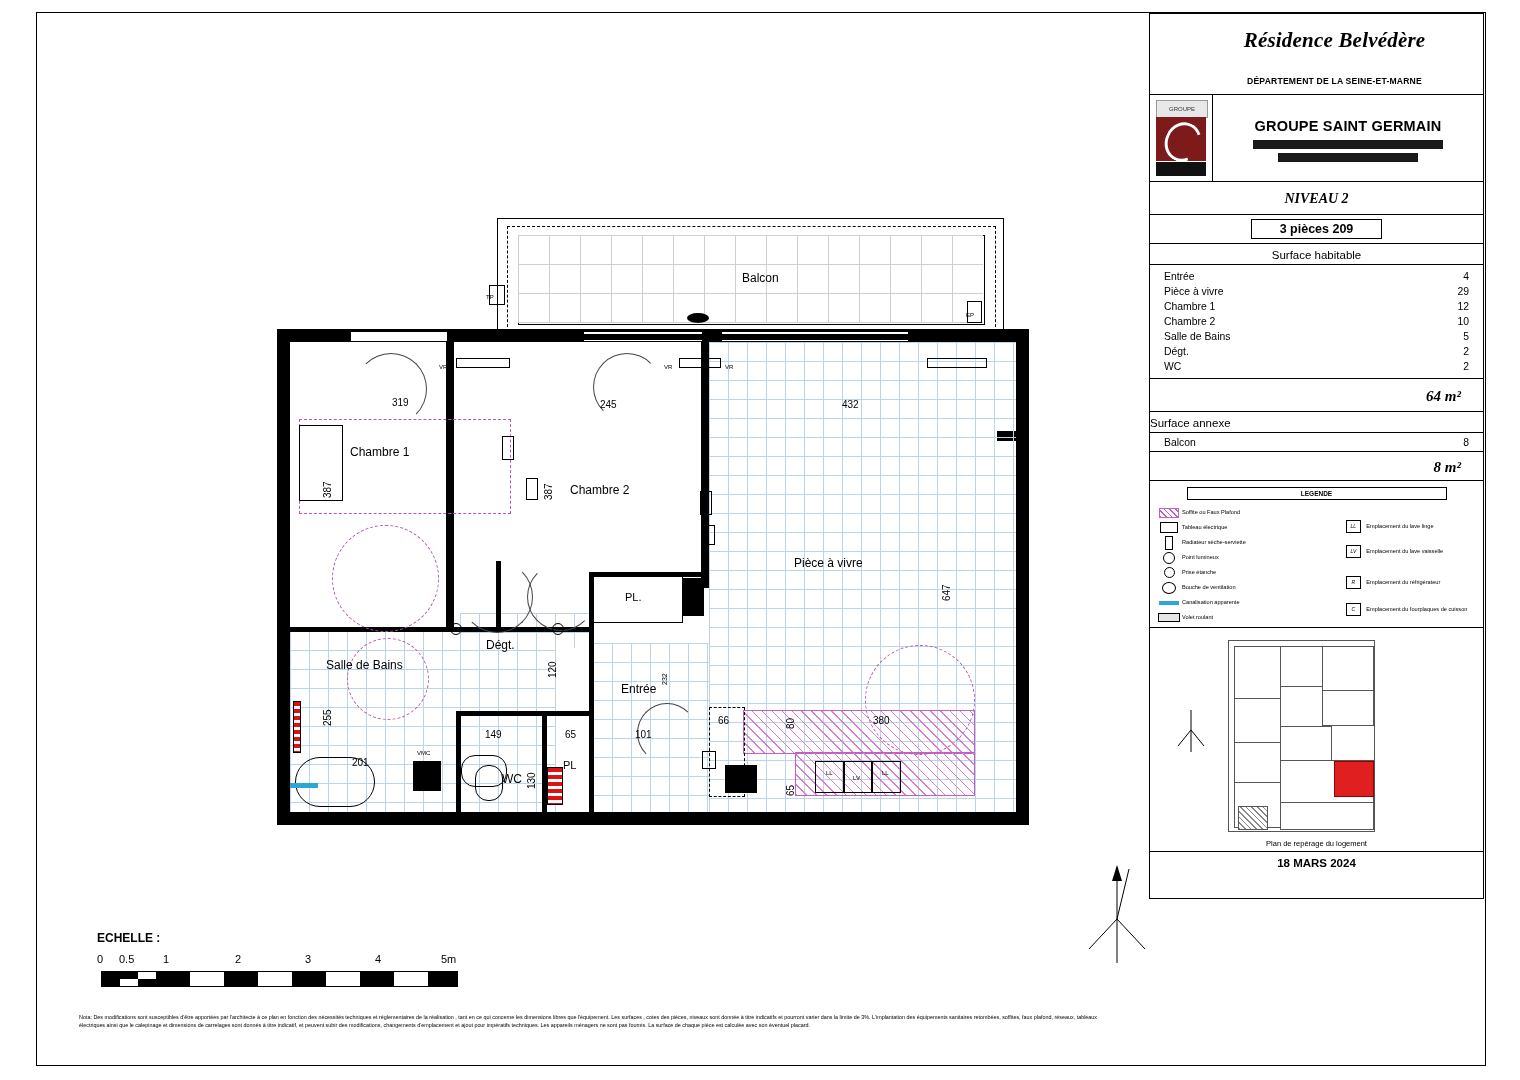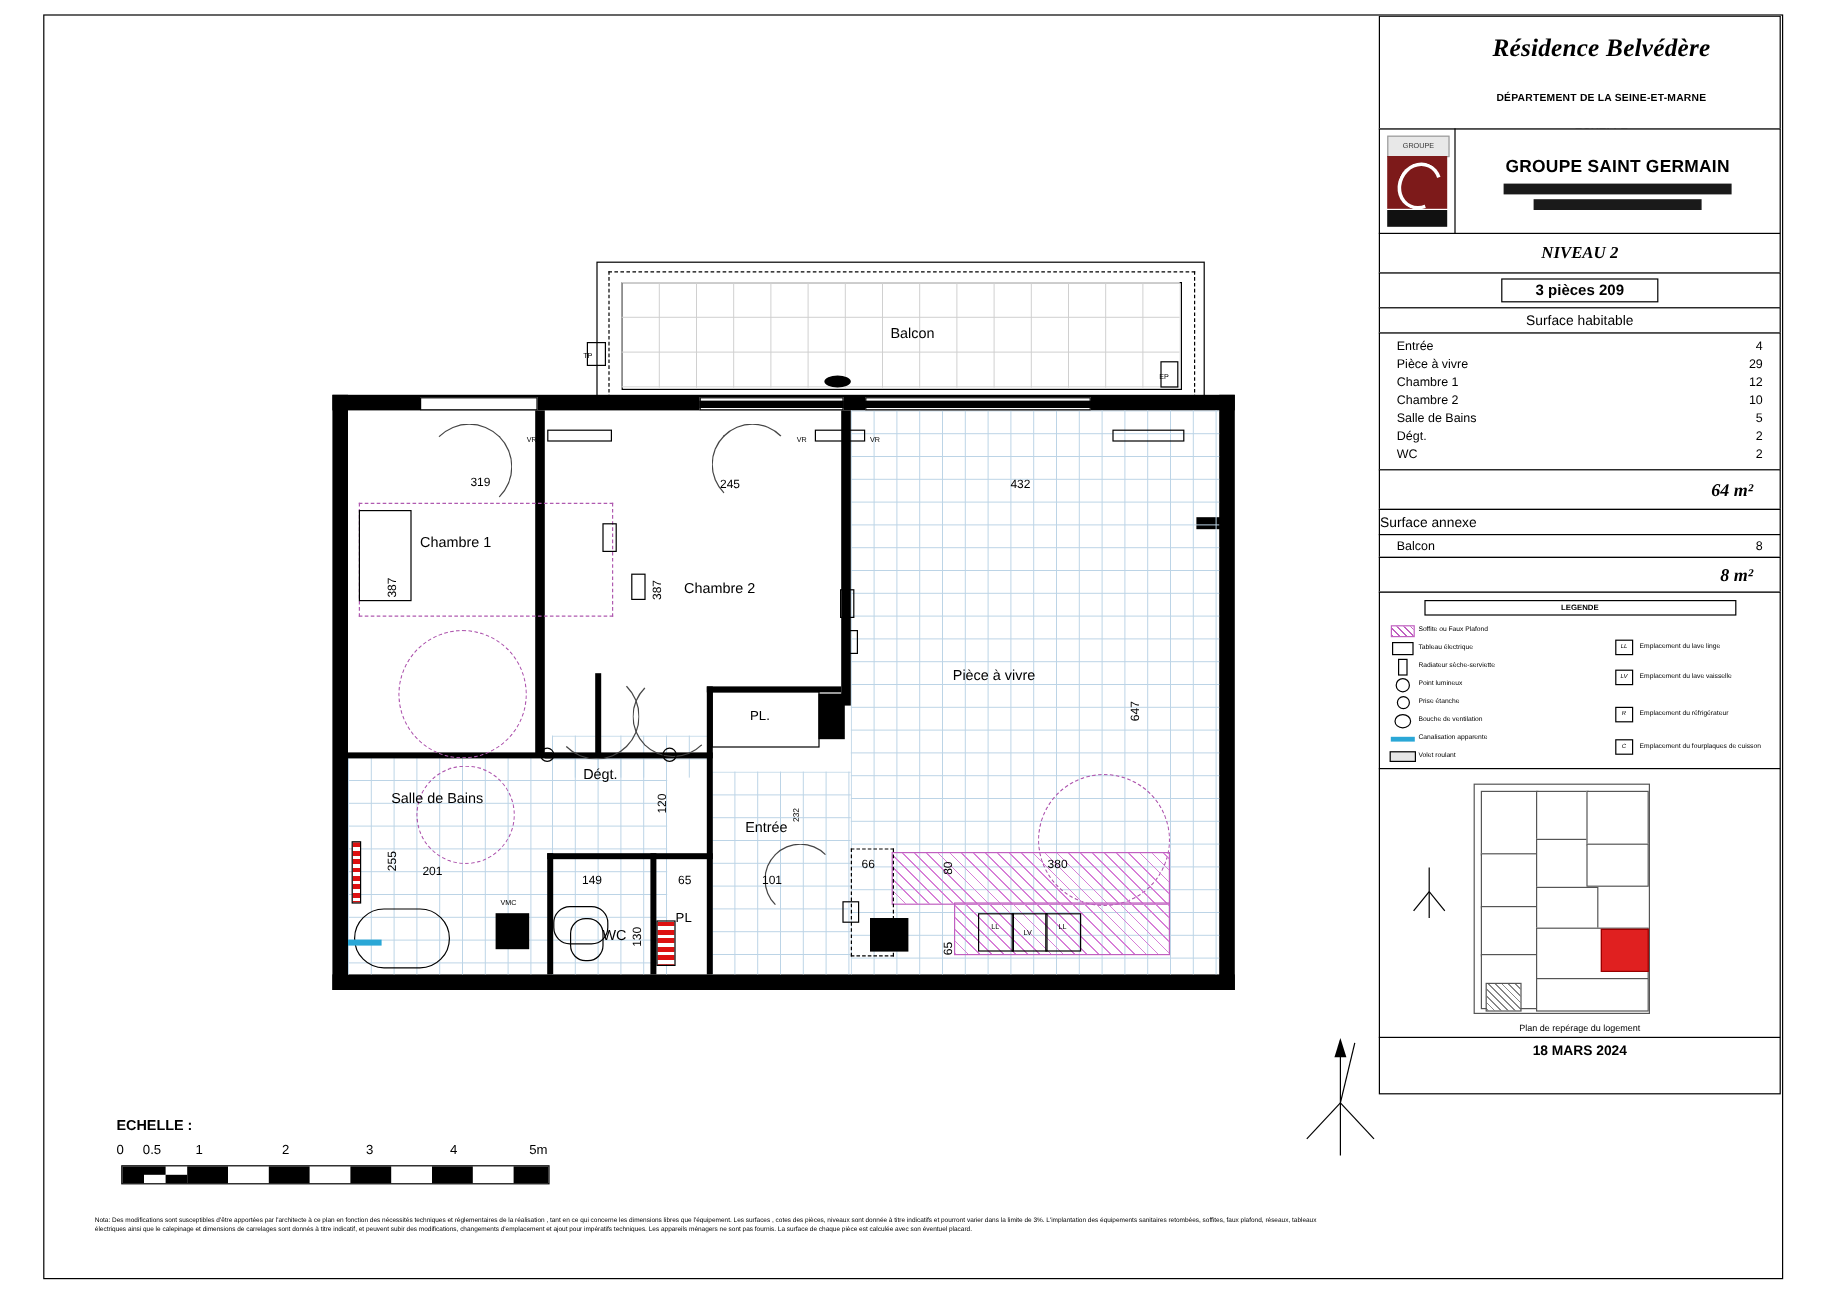--- a/index.html
+++ b/index.html
@@ -31,21 +31,21 @@
   .scaleNums{position:absolute;left:60px;top:940px;width:380px;height:16px;font-size:11px;}
   .scaleNums span{position:absolute;}
   .scaleBar{position:absolute;left:64px;top:958px;width:355px;height:14px;border:1px solid #000;}
   .scaleBar i{position:absolute;top:0;height:14px;background:#000;display:block;}
   .note{position:absolute;left:42px;top:1000px;width:1020px;font-size:5.4px;line-height:8px;color:#000;}
   .northarrow{position:absolute;left:1040px;top:850px;width:80px;height:110px;}
   
   .tb{position:absolute;left:1149px;top:13px;width:335px;}
   .cell{border:1px solid #000;box-sizing:border-box;background:#fff;}
   .tb .cell{margin-bottom:-1px;}
-  .t-title{height:95px;position:relative;padding-left:36px;}
+  .t-title{height:82px;position:relative;padding-left:36px;}
   .t-title h1{margin:0;padding-top:14px;text-align:center;font-family:"Liberation Serif",serif;font-style:italic;font-weight:bold;font-size:21px;letter-spacing:.2px;}
   .t-dept{margin:16px;text-align:center;font-size:8.6px;font-weight:bold;padding-top:7px;letter-spacing:.2px;}
   .t-city{margin:0;text-align:center;font-size:9.5px;font-weight:bold;padding-top:3px;}
   .redact{display:block;height:9px;background:#1a1a1a;margin:3px auto 0;}
   .t-logo{height:88px;position:relative;display:flex;align-items:center;}
   .logobox{width:62px;height:88px;border-right:1px solid #000;position:relative;flex:none;}
   .logobox .g1{position:absolute;left:6px;top:6px;width:50px;height:16px;background:#e8e8e8;border:1px solid #999;font-size:6px;text-align:center;line-height:16px;color:#333;}
   .logobox .g2{position:absolute;left:6px;top:23px;width:50px;height:44px;background:#7d1a1a;}
   .logobox .g2:after{content:"";position:absolute;left:9px;top:5px;width:30px;height:34px;border:3px solid #fff;border-radius:50%;border-right-color:transparent;transform:rotate(25deg);}
   .logobox .g3{position:absolute;left:6px;top:68px;width:50px;height:14px;background:#111;}
@@ -189,21 +189,21 @@
     <div class="lbl" style="left:526px;top:746px;font-size:11px;">PL</div>
 
     <div class="dim" style="left:355px;top:384px;">319</div>
     <div class="dim" style="left:563px;top:386px;">245</div>
     <div class="dim" style="left:805px;top:386px;">432</div>
     <div class="dimv" style="left:285px;top:485px;">387</div>
     <div class="dimv" style="left:506px;top:487px;">387</div>
     <div class="dimv" style="left:904px;top:588px;">647</div>
     <div class="dimv" style="left:510px;top:665px;">120</div>
     <div class="dimv" style="left:285px;top:713px;">255</div>
-    <div class="dim" style="left:315px;top:708px;">201</div>
+    <div class="dim" style="left:315px;top:744px;">201</div>
     <div class="dim" style="left:448px;top:716px;">149</div>
     <div class="dim" style="left:528px;top:716px;">65</div>
     <div class="dim" style="left:598px;top:716px;">101</div>
     <div class="dim" style="left:681px;top:702px;">66</div>
     <div class="dimv" style="left:748px;top:716px;">80</div>
     <div class="dim" style="left:836px;top:702px;">380</div>
     <div class="dimv" style="left:489px;top:776px;">130</div>
     <div class="dimv" style="left:748px;top:783px;">65</div>
     <div class="dimv" style="left:624px;top:672px;font-size:7px;">232</div>
 

